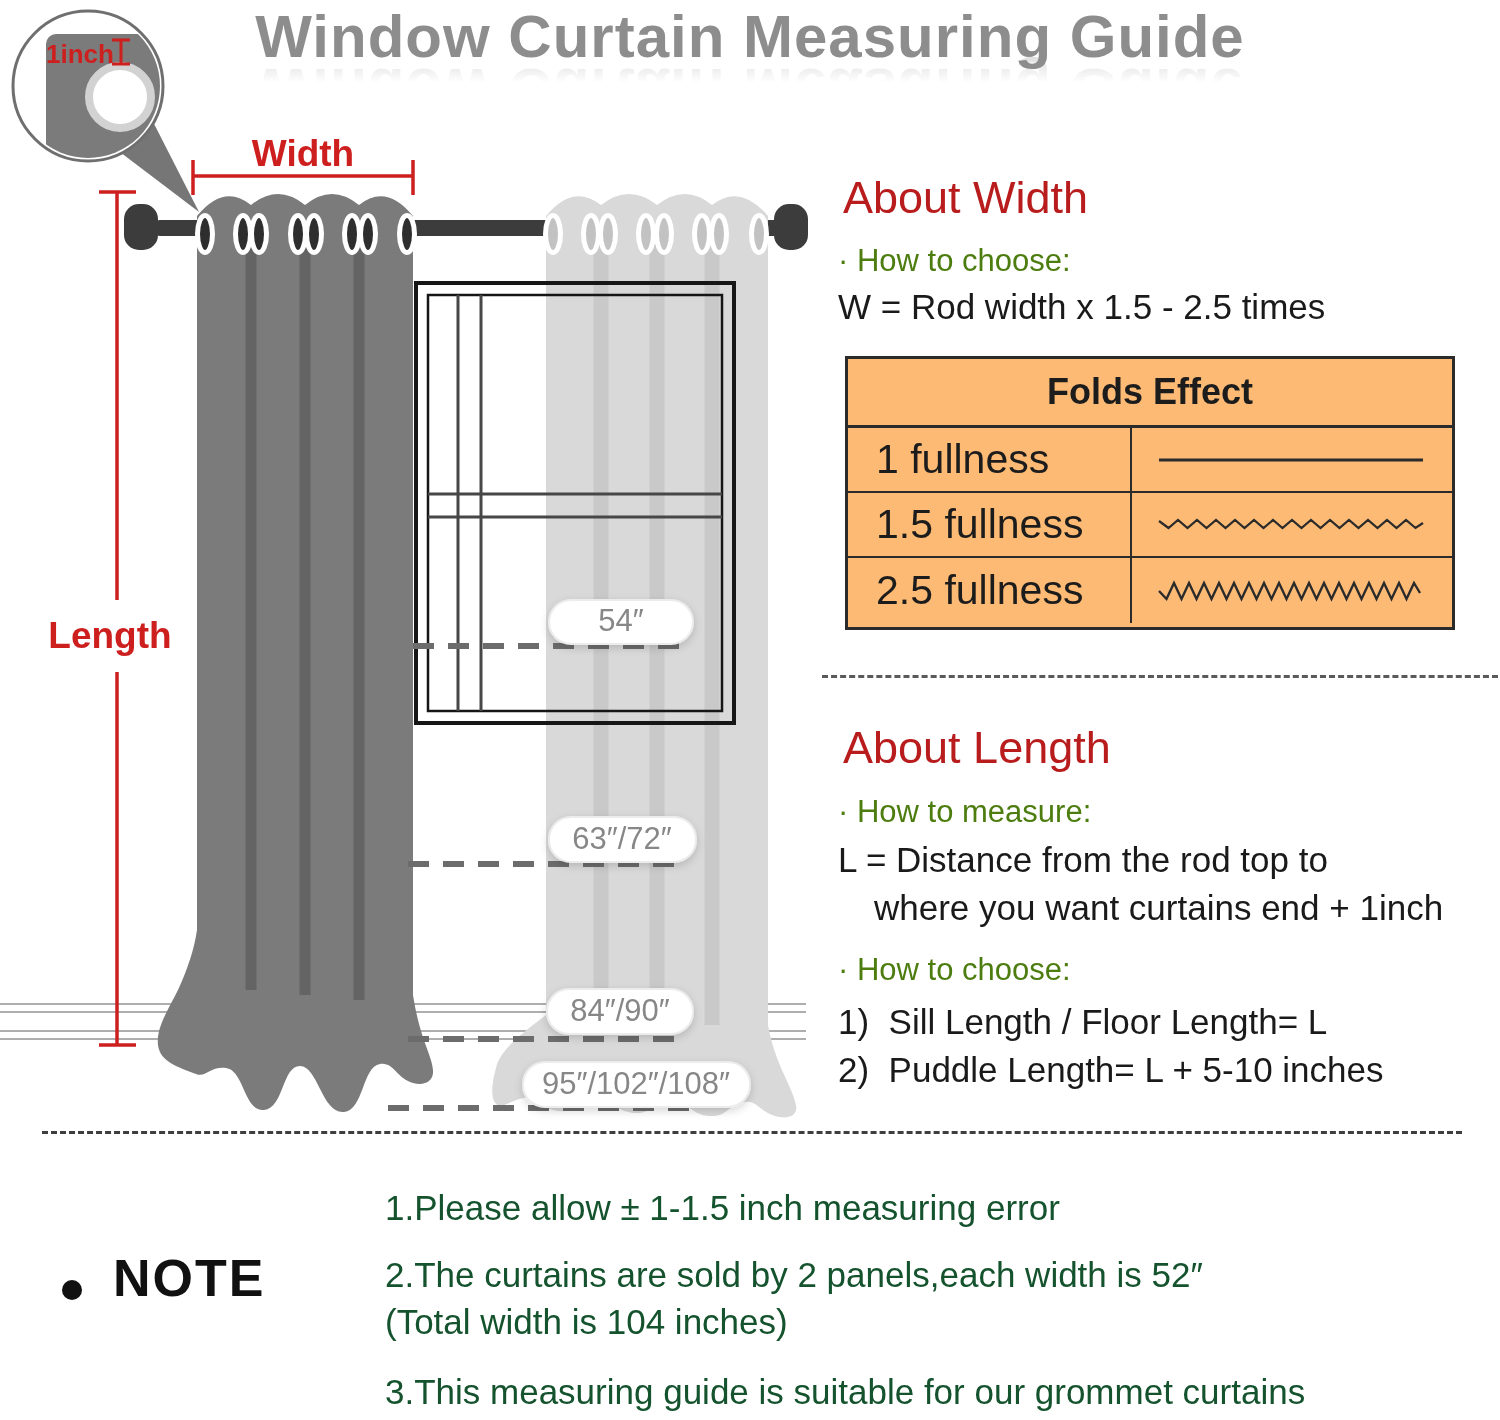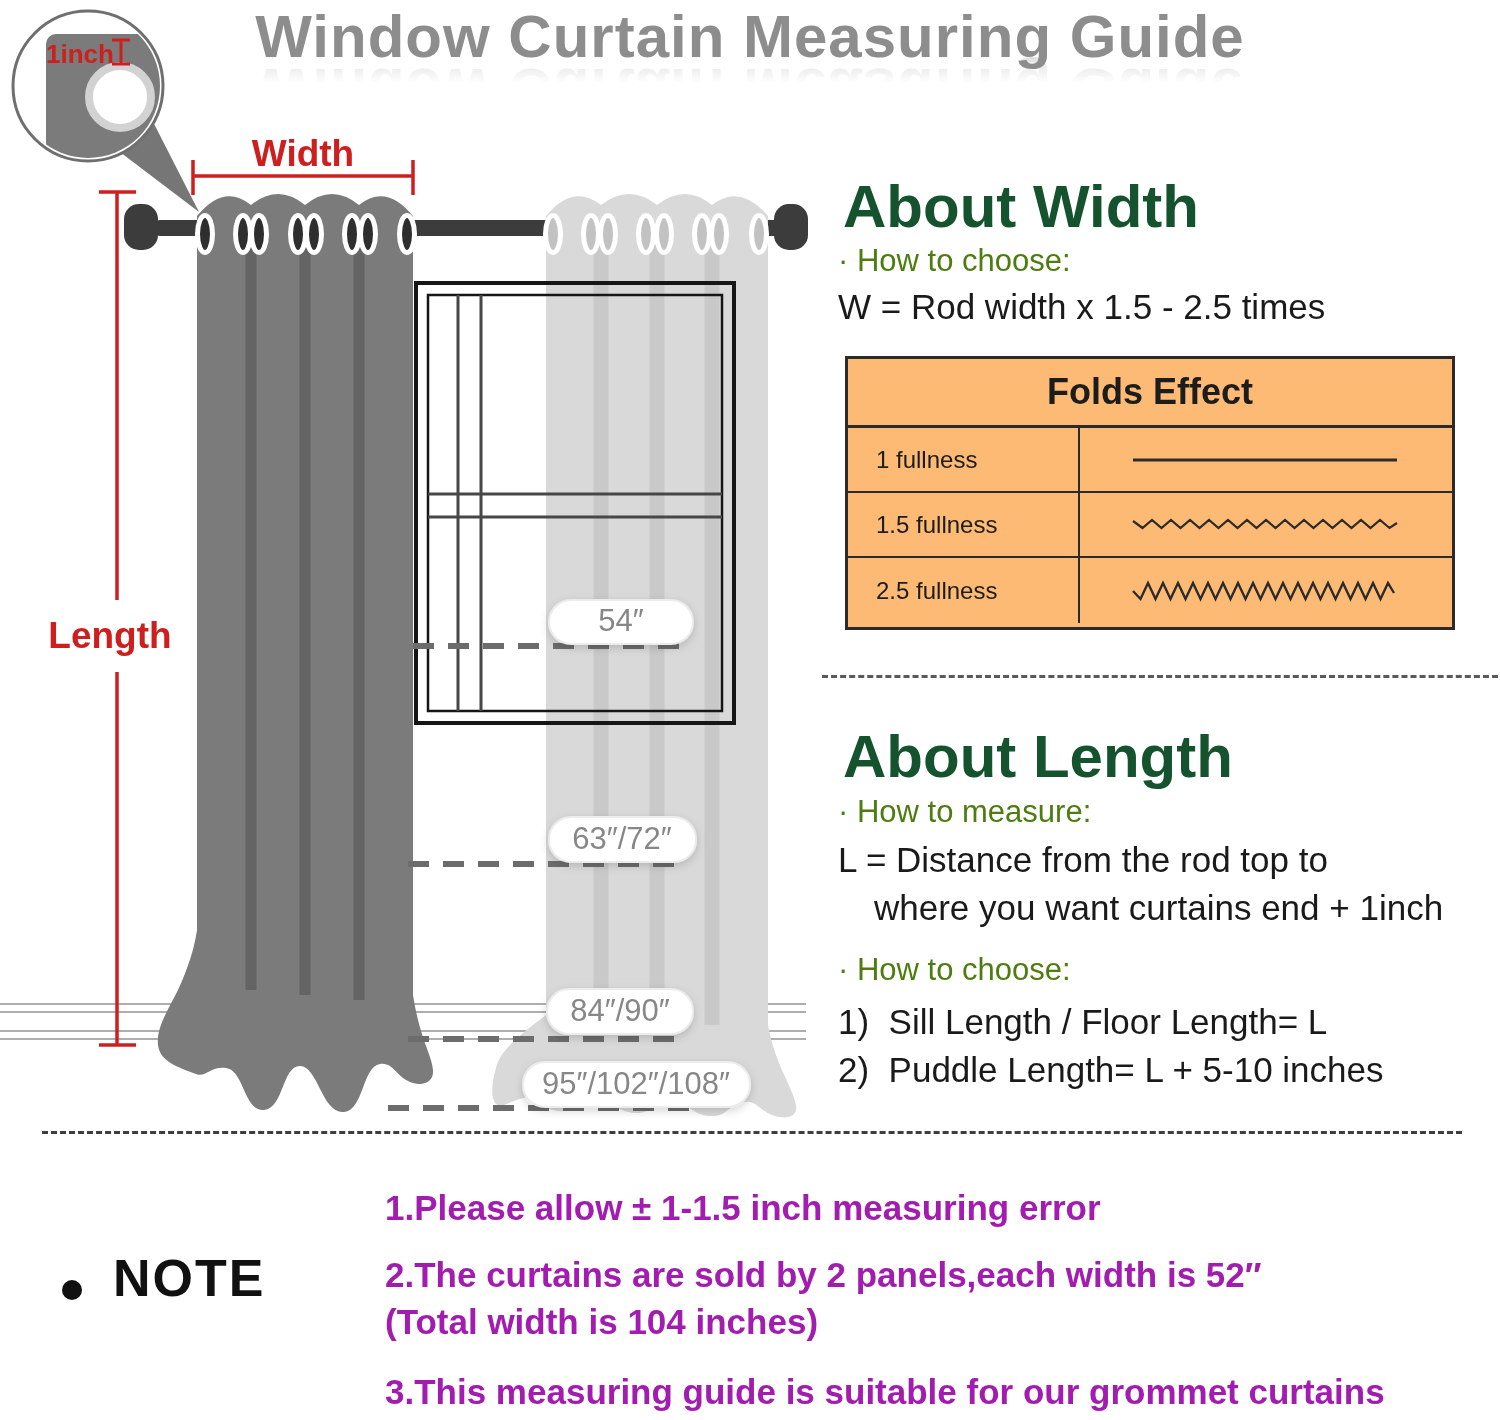--- a/index.html
+++ b/index.html
@@ -4,38 +4,38 @@
 <style>
   html,body{margin:0;padding:0;background:#ffffff;}
   body{width:1500px;height:1420px;position:relative;overflow:hidden;
        font-family:"Liberation Sans", sans-serif;color:#1c1c1c;}
   .abs{position:absolute;}
   .page-title{
     left:0;right:0;top:2px;text-align:center;
     font-size:60px;font-weight:700;color:#8d8d8d;letter-spacing:1px;
     -webkit-box-reflect: below -16px linear-gradient(transparent 60%, rgba(0,0,0,0.30));
   }
-  .h2{font-size:60px;font-weight:700;color:#14532d;}
+  .h2{font-size:45px;font-weight:400;color:#b91c1c;}
   .bullet-line{font-size:31px;color:#4d7c0f;}
   .body-line{font-size:35px;font-weight:500;color:#1a1a1a;white-space:pre;}
   
   .folds-table{left:845px;top:356px;width:610px;height:274px;
     border:3px solid #2b2b2b;box-sizing:border-box;background:#fdba74;}
   .ft-header{height:66px;border-bottom:3px solid #2b2b2b;display:flex;
     align-items:center;justify-content:center;font-size:36px;font-weight:600;}
   .ft-row{height:65px;border-bottom:2.5px solid #2b2b2b;display:flex;box-sizing:border-box;}
   .ft-row:last-child{border-bottom:none;}
-  .ft-label{width:232px;border-right:2.5px solid #2b2b2b;display:flex;align-items:center;
-    padding-left:28px;font-size:24px;box-sizing:border-box;}
+  .ft-label{width:284px;border-right:2.5px solid #2b2b2b;display:flex;align-items:center;
+    padding-left:28px;font-size:41px;box-sizing:border-box;}
   .ft-effect{flex:1;display:flex;align-items:center;justify-content:center;}
   .divider-right{left:822px;top:675px;width:676px;border-top:3px dashed #5a5a5a;}
   .divider-bottom{left:42px;top:1131px;width:1420px;border-top:3px dashed #3e3e3e;}
   .note-bullet{left:62px;top:1280px;width:20px;height:20px;border-radius:50%;background:#111;}
   .note-label{left:113px;top:1248px;font-size:52px;font-weight:700;letter-spacing:2px;color:#111;}
-  .note-item{left:385px;font-size:35px;color:#a21caf;font-weight:bold;}
+  .note-item{left:385px;font-size:35px;color:#14532d;}
 </style>
 </head>
 <body>
 
 <div class="abs page-title">Window Curtain Measuring Guide</div>
 
 <svg class="abs" style="left:0;top:0;" width="830" height="1170" viewBox="0 0 830 1170">
   <defs>
     <clipPath id="magClip">
         <circle cx="88" cy="86" r="72"></circle>

